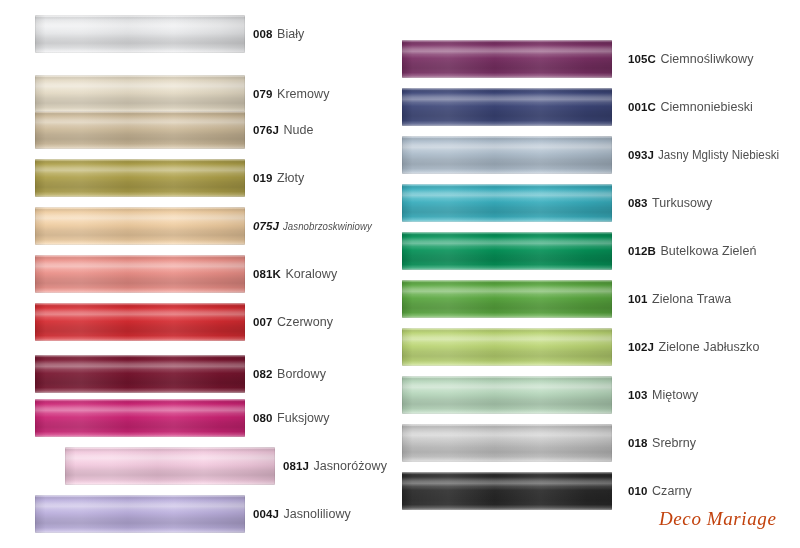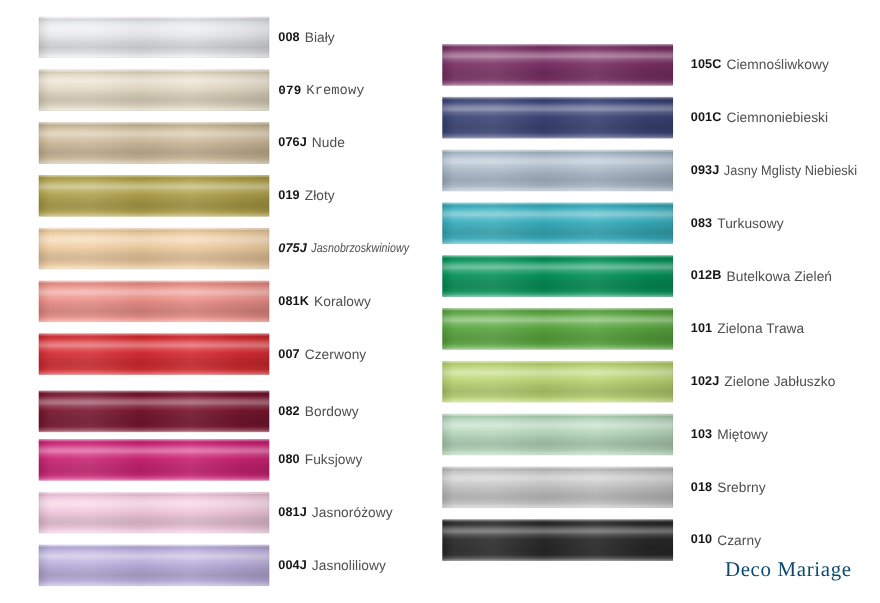--- a/index.html
+++ b/index.html
@@ -121,22 +121,23 @@
   .name.semi-condensed {
     transform: scaleX(0.93);
     transform-origin: left center;
   }
 
   #watermark {
     position: absolute;
     left: 659px;
     top: 508px;
     font-family: "Liberation Serif", serif;
+    font-style: italic;
     font-size: 19px;
-    color: #0c4a6e;
+    color: #c2410c;
     letter-spacing: 0.6px;
     white-space: nowrap;
     user-select: none;
   }
 </style>
 </head>
 <body>
 
 <div id="page">
 
@@ -146,21 +147,21 @@
           <div class="base" style="background: rgb(233, 234, 236);"></div>
           <div class="shade"></div>
           <div class="sheen"></div>
           <div class="edge"></div>
         </div>
         <div class="label">
           <span class="code">008</span>
           <span class="name">Biały</span>
         </div>
       </div>
-      <div class="swatch-row" style="top: 58px; font-family: Liberation Mono, monospace;">
+      <div class="swatch-row" style="top: 70px;">
         <div class="sample">
           <div class="base" style="background: rgb(230, 220, 198);"></div>
           <div class="shade"></div>
           <div class="sheen"></div>
           <div class="edge"></div>
         </div>
         <div class="label">
           <span class="code">079</span>
           <span class="name">Kremowy</span>
         </div>
@@ -242,21 +243,21 @@
           <div class="base" style="background: rgb(207, 36, 118);"></div>
           <div class="shade"></div>
           <div class="sheen"></div>
           <div class="edge"></div>
         </div>
         <div class="label">
           <span class="code">080</span>
           <span class="name">Fuksjowy</span>
         </div>
       </div>
-      <div class="swatch-row" style="top: 442px;">
+      <div class="swatch-row" style="top: 442px; margin-left: 30px;">
         <div class="sample">
           <div class="base" style="background: rgb(245, 203, 224);"></div>
           <div class="shade"></div>
           <div class="sheen"></div>
           <div class="edge"></div>
         </div>
         <div class="label">
           <span class="code">081J</span>
           <span class="name">Jasnoróżowy</span>
         </div>

